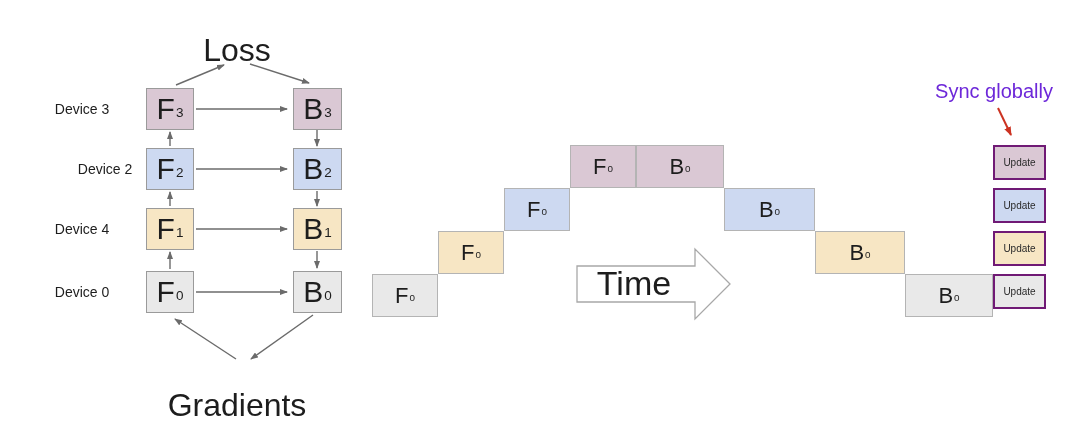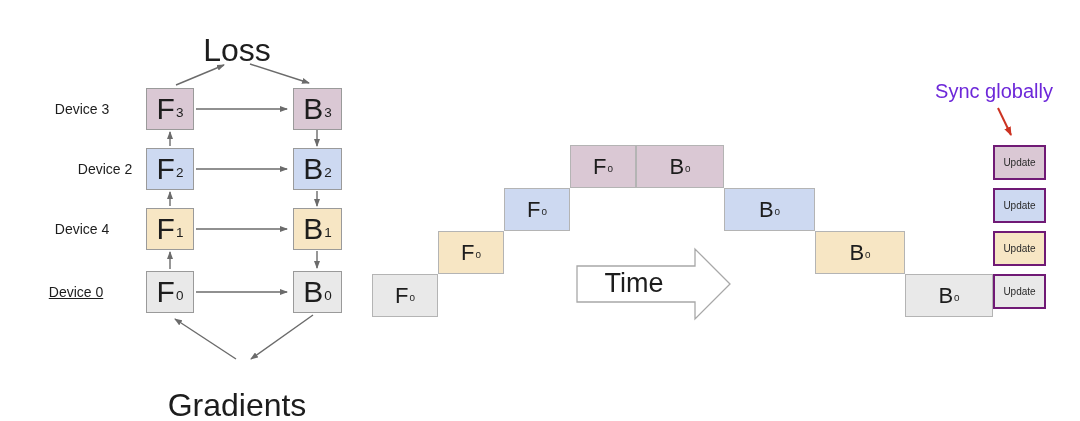--- a/index.html
+++ b/index.html
@@ -21,21 +21,21 @@
   
   .c-d3{background:#dac8d4;}
   .c-d2{background:#cdd9f1;}
   .c-d1{background:#f7e6c4;}
   .c-d0{background:#e9e9e9;}
 
   
   .txt{position:absolute;transform:translate(-50%,-50%);white-space:nowrap;}
   .biglabel{font-size:32px;}
   .devlabel{font-size:14px;}
-  .timelabel{font-size:27px;}
+  .timelabel{font-size:34px;}
   .synclabel{font-size:20px;color:#6d28d9;}
 </style>
 </head>
 <body>
 
 <div class="stage">
 
   <svg class="overlay" width="1080" height="421" viewBox="0 0 1080 421">
     <defs>
       <marker id="m-gray" markerWidth="8" markerHeight="6" refX="7" refY="3" orient="auto" markerUnits="userSpaceOnUse">
@@ -71,21 +71,21 @@
 
     <line x1="998" y1="108" x2="1011" y2="135" stroke="#cc3322" stroke-width="2" marker-end="url(#m-red)"></line>
   </svg>
 
   <div class="txt biglabel" style="left:237px;top:50px;">Loss</div>
   <div class="txt biglabel" style="left:237px;top:382px;margin-top:23px;">Gradients</div>
 
   <div class="txt devlabel" style="left:82px;top:109px;">Device 3</div>
   <div class="txt devlabel" style="left:82px;top:169px;margin-left:23px;">Device 2</div>
   <div class="txt devlabel" style="left:82px;top:229px;">Device 4</div>
-  <div class="txt devlabel" style="left:76px;top:292px;text-decoration:underline;">Device 0</div>
+  <div class="txt devlabel" style="left:82px;top:292px;">Device 0</div>
 
   <div class="box lbox lf c-d3" style="top:88px;">
       <span>F</span>
       <span class="sub">3</span>
     </div>
   <div class="box lbox lf c-d2" style="top:148px;">
       <span>F</span>
       <span class="sub">2</span>
     </div>
   <div class="box lbox lf c-d1" style="top:208px;">

